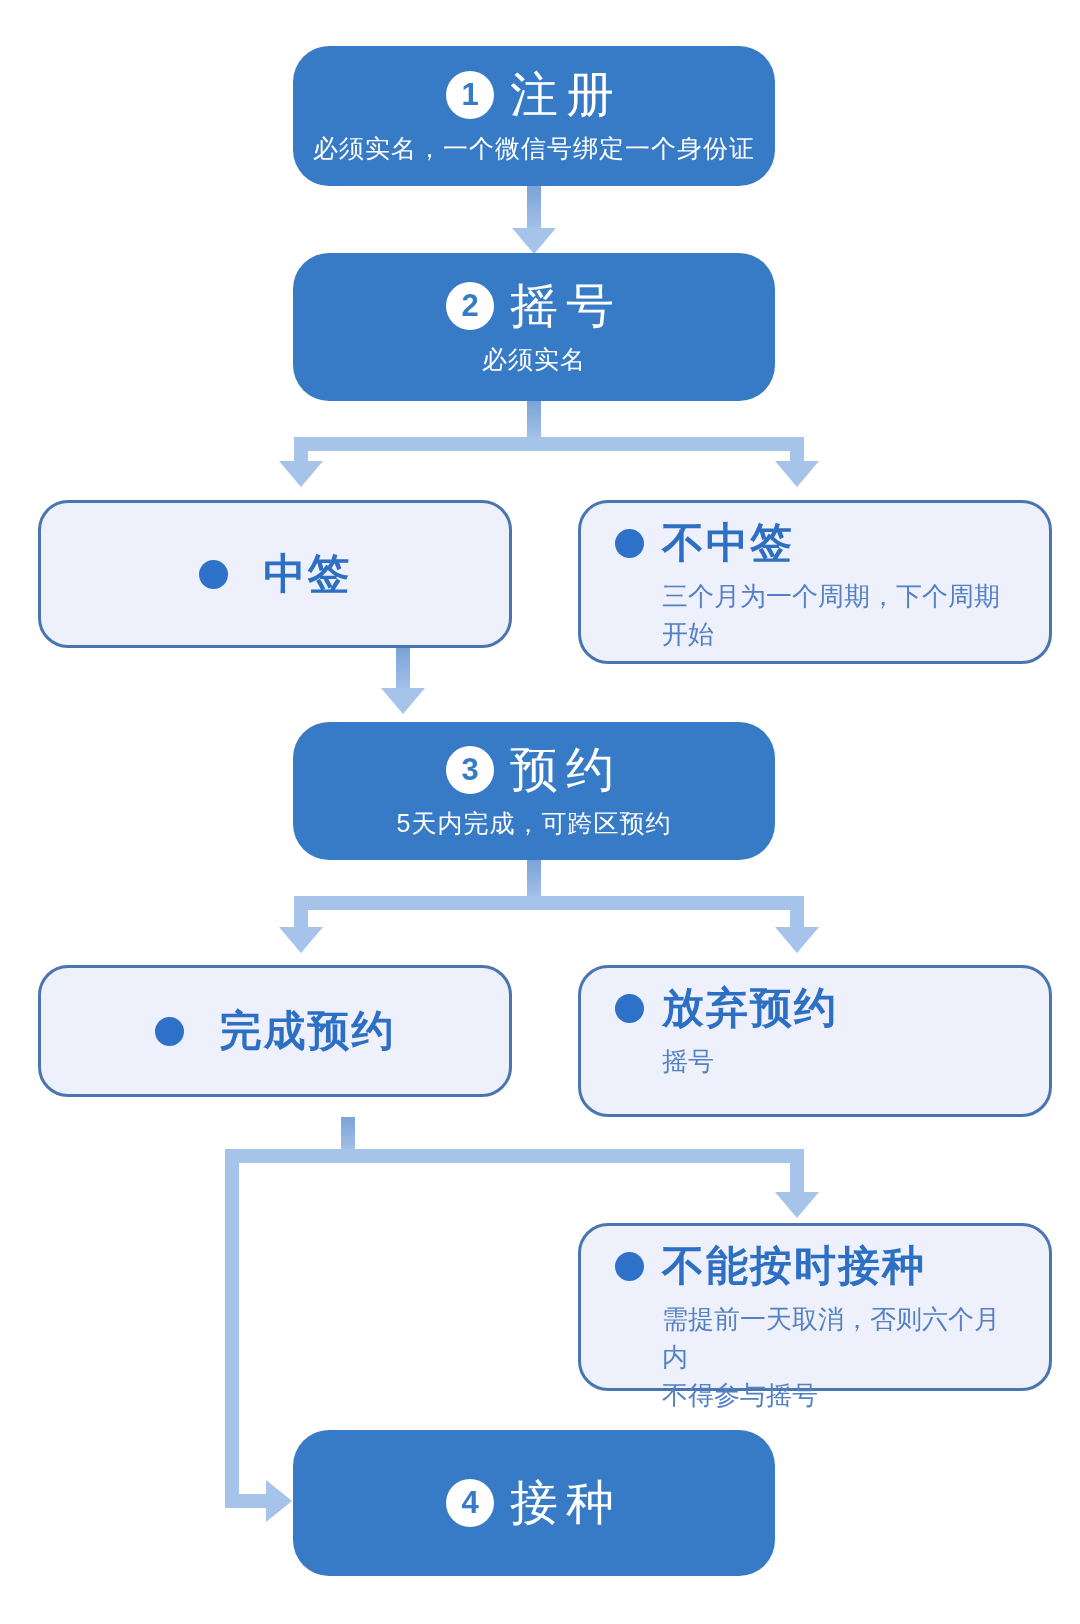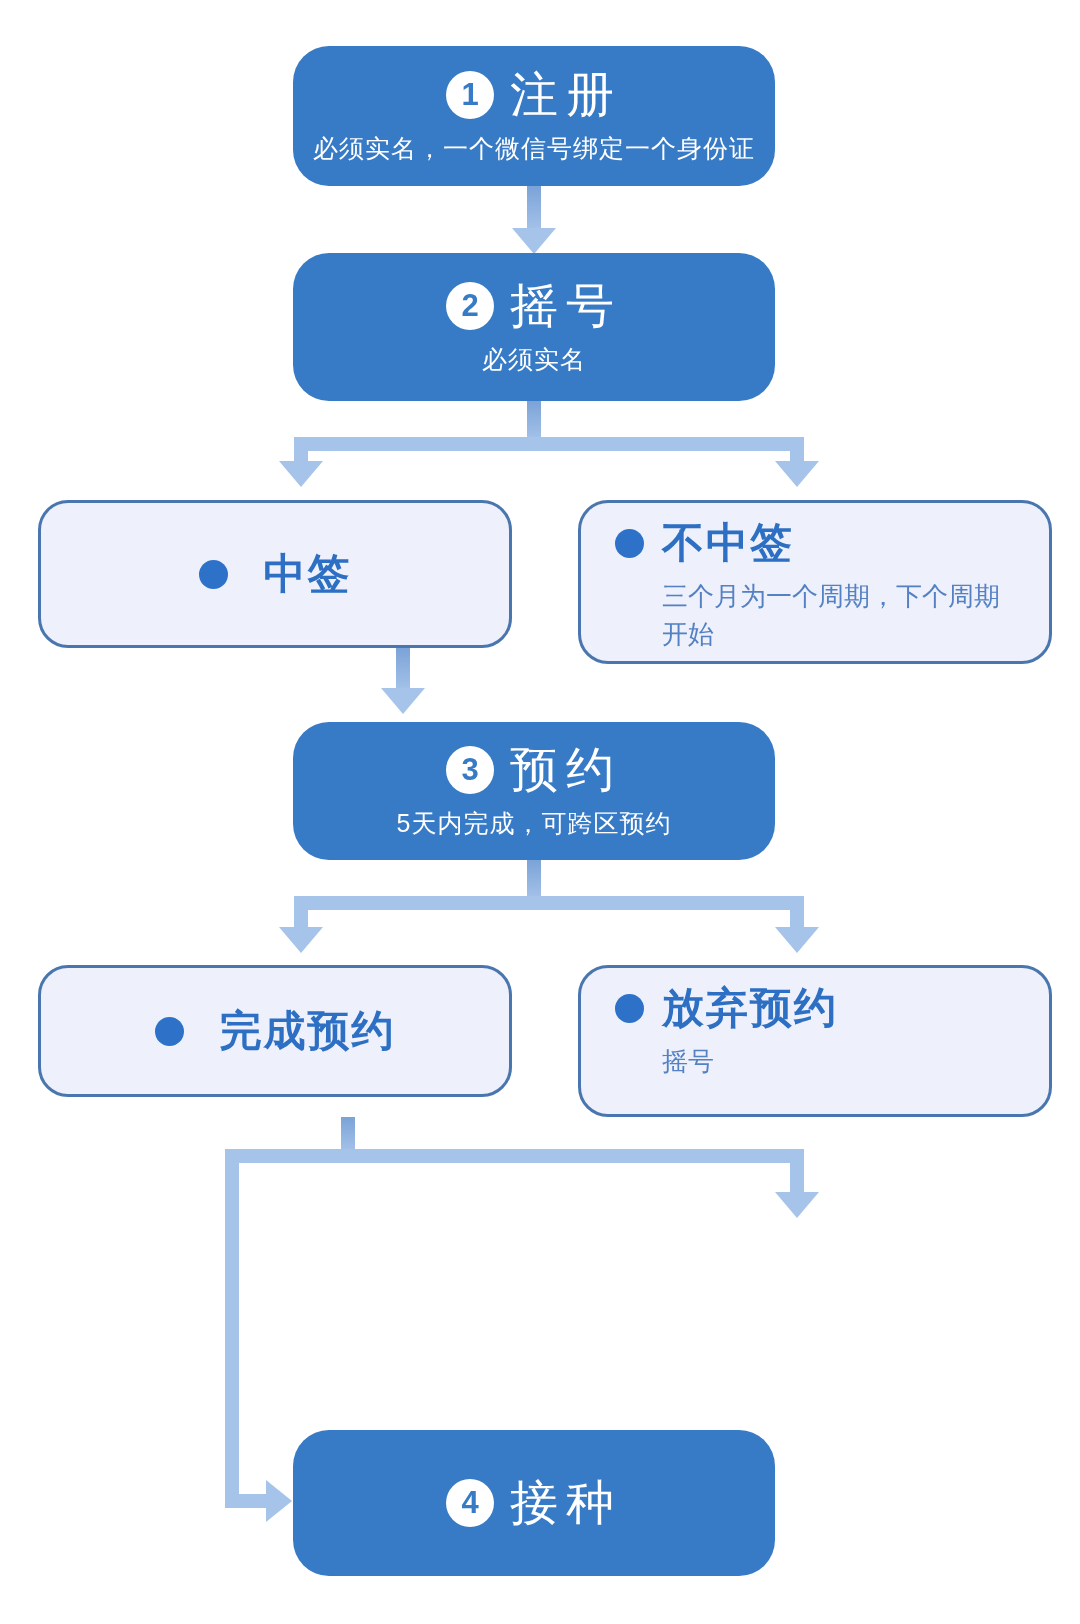--- a/index.html
+++ b/index.html
@@ -215,20 +215,30 @@
   </div>
 
   <div class="stem" style="left:341px;top:1117px;width:14px;height:36px;"></div>
   <div class="bar" style="left:225px;top:1149px;width:579px;height:14px;"></div>
   <div class="bar" style="left:790px;top:1163px;width:14px;height:30px;"></div>
   <div class="head-down" style="left:775px;top:1192px;"></div>
   <div class="bar" style="left:225px;top:1163px;width:14px;height:345px;"></div>
   <div class="bar" style="left:225px;top:1494px;width:43px;height:14px;"></div>
   <div class="head-right" style="left:266px;top:1480px;"></div>
 
+  <div class="outcome-box outcome-detail" style="left:578px;top:1223px;width:474px;height:168px;">
+    <div class="outcome-title-row">
+      <span class="dot"></span>
+      <span class="outcome-title">不能按时接种</span>
+    </div>
+    <div class="outcome-body">
+      <div>需提前一天取消，否则六个月内</div>
+      <div>不得参与摇号</div>
+    </div>
+  </div>
 
   <div class="step-box" style="left:293px;top:1430px;width:482px;height:146px;">
     <div class="step-title-row">
       <span class="badge">4</span>
       <span class="step-title">接种</span>
     </div>
   </div>
 
 </div>
 

